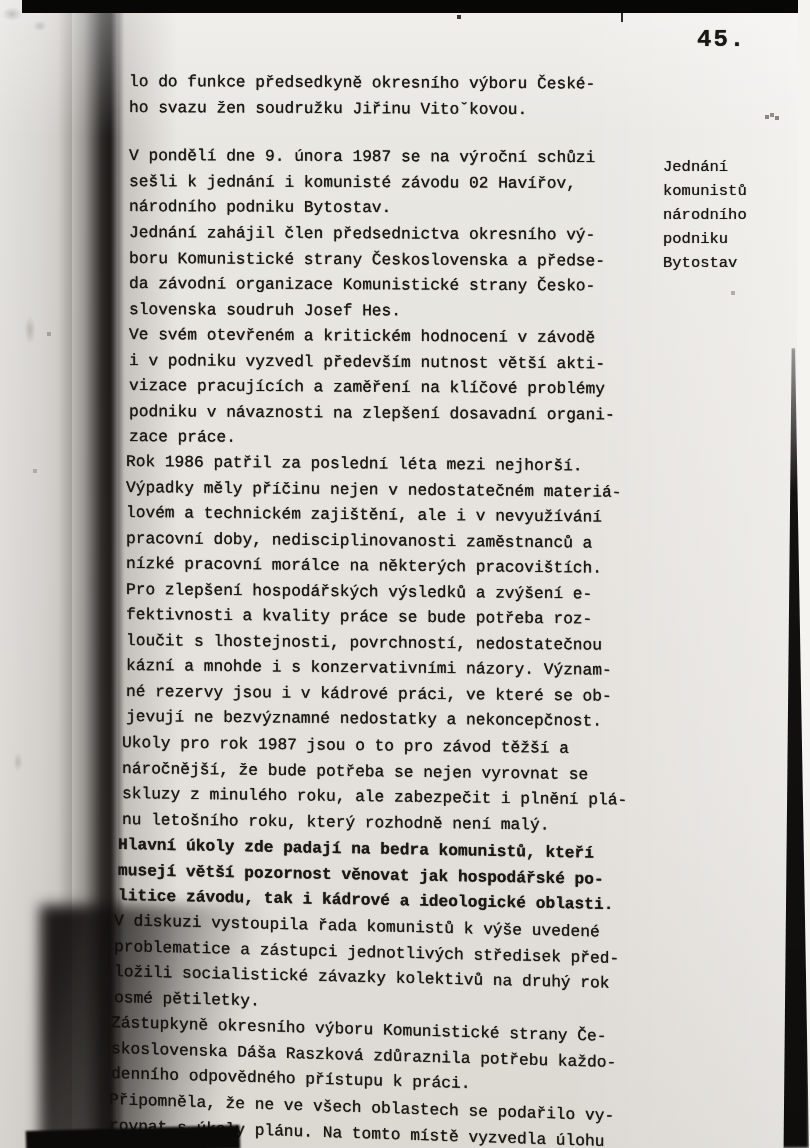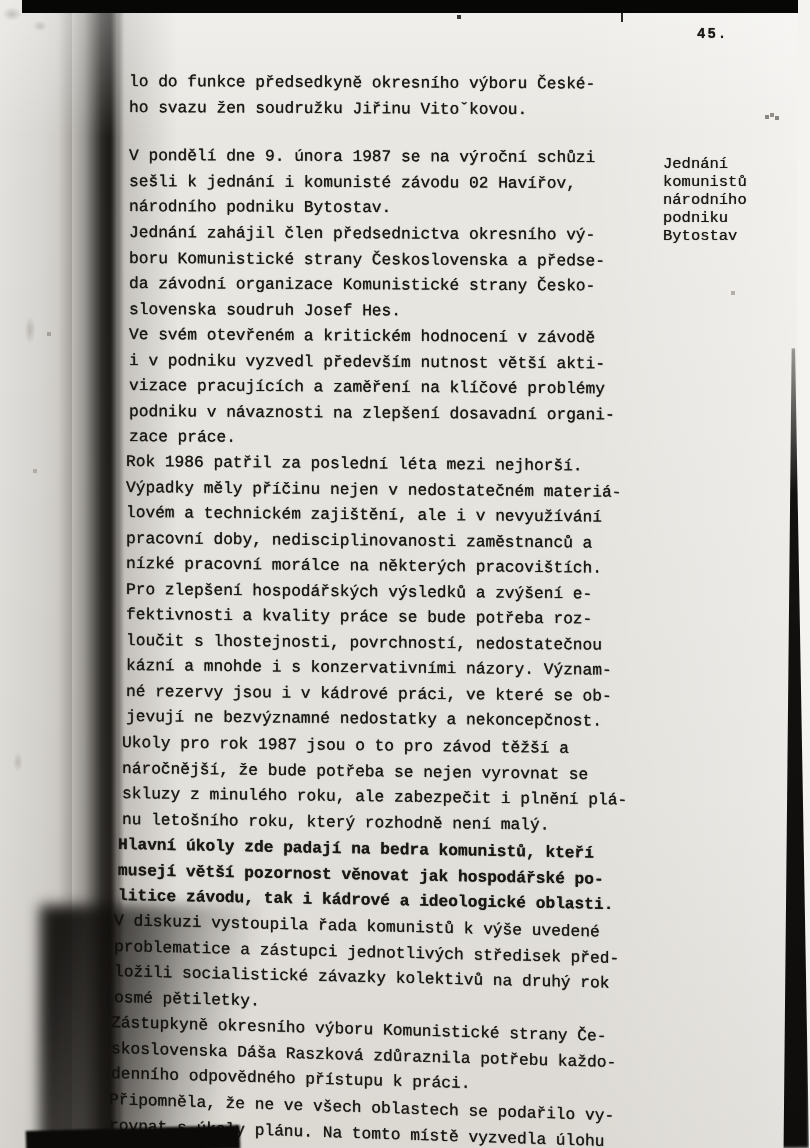--- a/index.html
+++ b/index.html
@@ -41,21 +41,21 @@
   
   .paper-tone{
     position:absolute;left:0;top:0;width:100%;height:100%;
     background:
       linear-gradient(180deg,rgba(255,255,255,.35) 0%,rgba(255,255,255,0) 12%,rgba(120,112,100,.06) 70%,rgba(120,112,100,.12) 100%),
       linear-gradient(90deg,rgba(255,255,255,0) 70%,rgba(255,255,255,.30) 92%,rgba(255,255,255,.45) 100%);
     pointer-events:none;
   }
   .page-number{
     position:absolute;left:697px;top:26px;
-    font-size:14px;font-weight:bold;letter-spacing:2px;
+    font-size:24px;font-weight:bold;letter-spacing:2px;
     text-shadow:0 0 .8px rgba(20,18,14,.9);
   }
   .body-text{
     position:absolute;left:129px;top:70px;width:545px;
   }
   .para{
     white-space:pre-line;
     font-size:16.2px;line-height:25.5px;
     text-shadow:0 0 .8px rgba(25,22,18,.85), .4px .4px 0 rgba(25,22,18,.25);
     transform-origin:0 0;
@@ -66,21 +66,21 @@
   .p3{transform:skewY(.4deg);}
   .p4{margin-left:-3px;transform:skewY(.55deg);}
   .p5{margin-left:-7px;transform:skewY(.75deg);}
   .p6{margin-left:-11px;transform:skewY(1.05deg);font-weight:bold;text-shadow:0 0 1px rgba(20,18,14,.9);}
   .p7{margin-left:-15px;transform:skewY(1.35deg);}
   .p8{margin-left:-18px;transform:skewY(1.6deg);}
   .p9{margin-left:-20px;transform:skewY(1.85deg);}
   .margin-note{
     position:absolute;left:663px;top:155px;width:120px;
     white-space:pre-line;
-    font-size:15.5px;line-height:18px;
+    font-size:15.5px;line-height:24px;
     text-shadow:0 0 .8px rgba(25,22,18,.85);
   }
   
   .top-bar{
     position:absolute;left:22px;top:0;width:776px;height:13px;
     background:#070706;filter:blur(.6px);
   }
   .top-tick{
     position:absolute;left:621px;top:13px;width:2px;height:9px;
     background:#2a2825;filter:blur(.5px);

